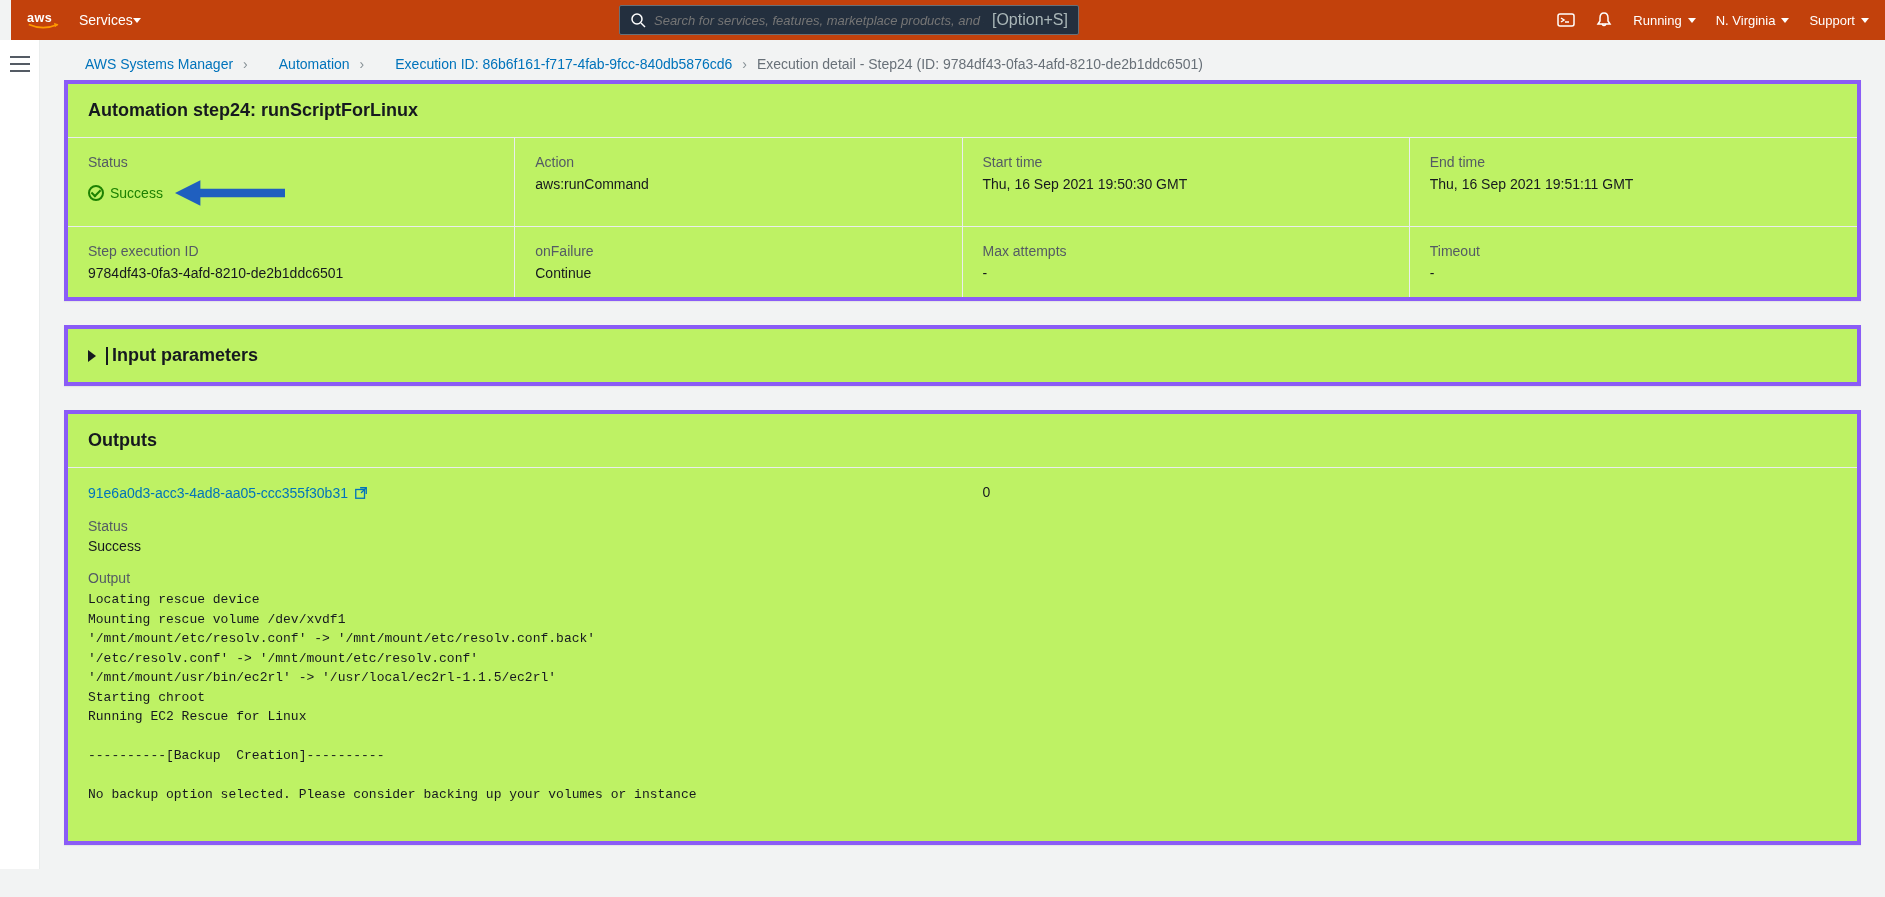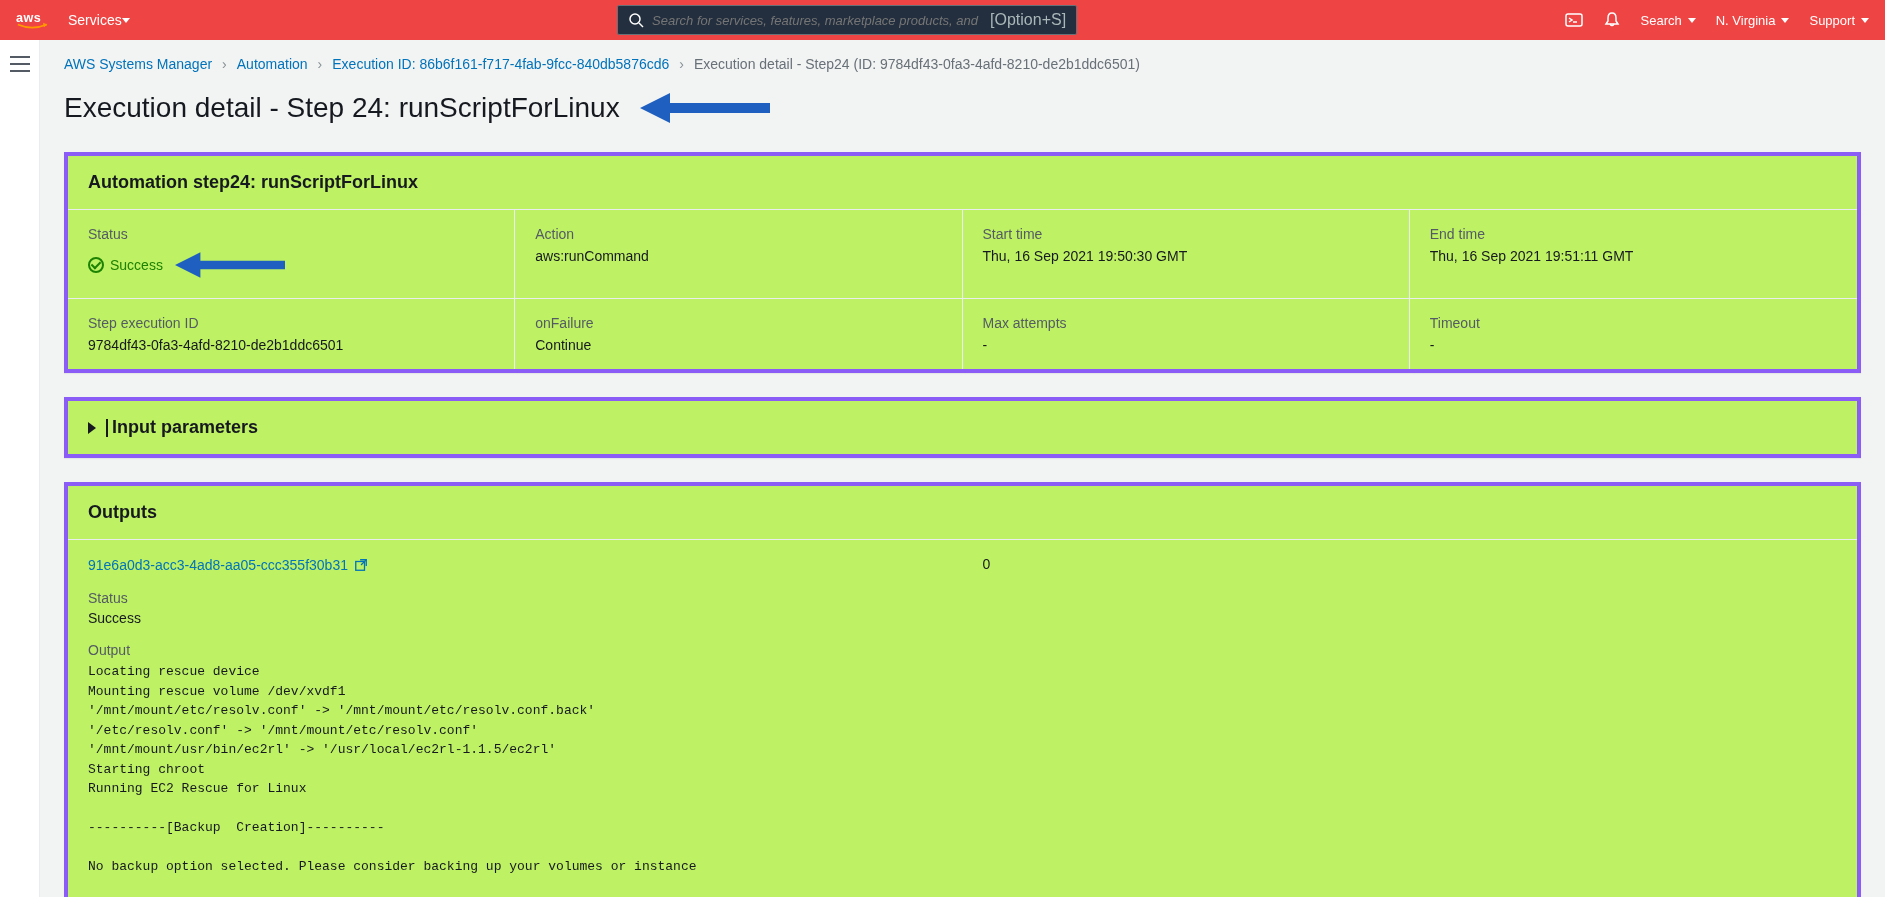--- a/index.html
+++ b/index.html
@@ -1,19 +1,19 @@
 <!DOCTYPE html>
 <html><head>
   <meta charset="utf-8">
   <style>
     * { box-sizing: border-box; margin: 0; padding: 0; }
     body { font-family: "Amazon Ember", "Helvetica Neue", Arial, sans-serif; background: #f2f3f3; color: #16191f; }
     
     
-    .topnav { background: #ef4444; height: 40px; display: flex; align-items: center; padding: 0 16px; color: #fff; font-size: 14px; }
+    .topnav { background: #c2410c; height: 40px; display: flex; align-items: center; padding: 0 16px; color: #fff; font-size: 14px; margin-left: 11px; }
     .topnav .logo { display: flex; align-items: center; margin-right: 16px; }
     .topnav .logo-text { font-weight: bold; font-size: 16px; letter-spacing: 0.5px; }
     .topnav .services { cursor: pointer; display: flex; align-items: center; }
     .topnav .spacer { flex: 1; }
     .topnav .search-wrap { flex: 0 0 auto; }
     .topnav .search { display: flex; align-items: center; background: #232f3e; border: 1px solid #687078; border-radius: 2px; width: 460px; height: 30px; padding: 0 10px; gap: 8px; }
     .topnav .search input { background: transparent; border: none; outline: none; color: #fff; flex: 1; font-style: italic; font-size: 13px; }
     .topnav .search .shortcut { color: #aab7b8; font-size: 16px; }
     .topnav .right { display: flex; align-items: center; gap: 20px; margin-left: auto; }
     .topnav .right .item { cursor: pointer; display: flex; align-items: center; gap: 6px; font-size: 13px; }
@@ -21,21 +21,21 @@
     
     
     .layout { display: flex; }
     .sidebar-toggle { width: 40px; padding: 16px 8px; background: #fff; border-right: 1px solid #eaeded; }
     .hamburger { width: 20px; height: 16px; display: flex; flex-direction: column; justify-content: space-between; cursor: pointer; margin: 0 auto; }
     .hamburger span { height: 2px; background: #545b64; display: block; }
     .main { flex: 1; padding: 0; }
     
     
     .breadcrumb { padding: 16px 24px 8px; font-size: 14px; display: flex; align-items: center; gap: 10px; flex-wrap: wrap; }
-    .breadcrumb a { color: #0073bb; text-decoration: none; cursor: pointer; }
+    .breadcrumb a { color: #0073bb; text-decoration: none; cursor: pointer; margin-left: 21px; }
     .breadcrumb .sep { color: #879196; }
     .breadcrumb .current { color: #687078; }
     
     
     .page-title { padding: 8px 24px 24px; display: flex; align-items: center; gap: 20px; }
     .page-title h1 { font-size: 28px; font-weight: 400; }
     .arrow-svg { width: 130px; height: 40px; }
     
     
     .panel { background: #bef264; border: 4px solid #8b5cf6; margin: 0 24px 24px; box-shadow: 0 1px 1px rgba(0,0,0,0.05); }
@@ -107,21 +107,21 @@
     <svg class="cloudshell-icon" viewBox="0 0 18 18">
       <rect x="1" y="3" width="16" height="12" rx="2" stroke="#fff" stroke-width="1.5" fill="none"></rect>
       <path d="M4 7 L7 9 L4 11" stroke="#fff" stroke-width="1.5" fill="none"></path>
       <line x1="8" y1="11" x2="12" y2="11" stroke="#fff" stroke-width="1.5"></line>
     </svg>
     <svg class="bell-icon" viewBox="0 0 18 18">
       <path d="M9 2 C6 2 5 4 5 7 L5 10 L3 13 L15 13 L13 10 L13 7 C13 4 12 2 9 2 Z" stroke="#fff" stroke-width="1.5" fill="none"></path>
       <path d="M7 13 Q9 16 11 13" stroke="#fff" stroke-width="1.5" fill="none"></path>
     </svg>
     <div class="item">
-      <span>Search</span>
+      <span>Running</span>
       <span class="caret-down"></span>
     </div>
     <div class="item">
       <span>N. Virginia</span>
       <span class="caret-down"></span>
     </div>
     <div class="item">
       <span>Support</span>
       <span class="caret-down"></span>
     </div>
@@ -142,26 +142,20 @@
     <div class="breadcrumb">
       <a>AWS Systems Manager</a>
       <span class="sep">›</span>
       <a>Automation</a>
       <span class="sep">›</span>
       <a>Execution ID: 86b6f161-f717-4fab-9fcc-840db5876cd6</a>
       <span class="sep">›</span>
       <span class="current">Execution detail - Step24 (ID: 9784df43-0fa3-4afd-8210-de2b1ddc6501)</span>
     </div>
 
-    <div class="page-title">
-      <h1>Execution detail - Step 24: runScriptForLinux</h1>
-      <svg class="arrow-svg" viewBox="0 0 130 40">
-        <path d="M130 15 L30 15 L30 5 L0 20 L30 35 L30 25 L130 25 Z" fill="#1f5fbf"></path>
-      </svg>
-    </div>
 
     <div class="panel">
       <div class="panel-header">
         <h2>Automation step24: runScriptForLinux</h2>
       </div>
       <div class="info-grid">
         <div class="info-row">
           <div class="info-cell">
             <div class="info-label">Status</div>
             <div class="status-row">

